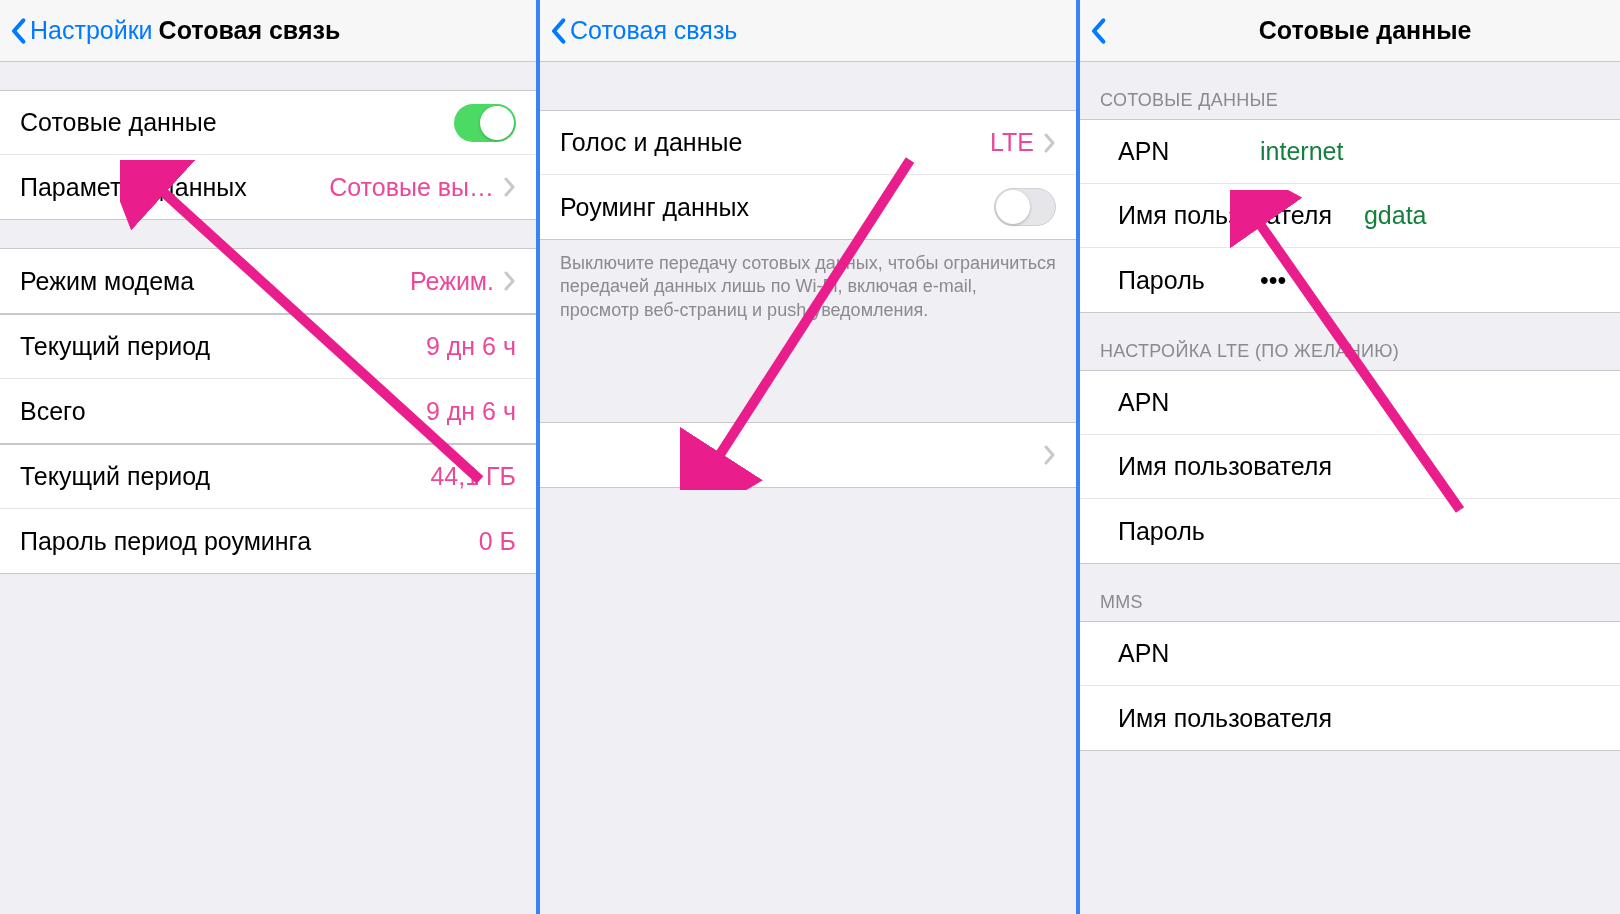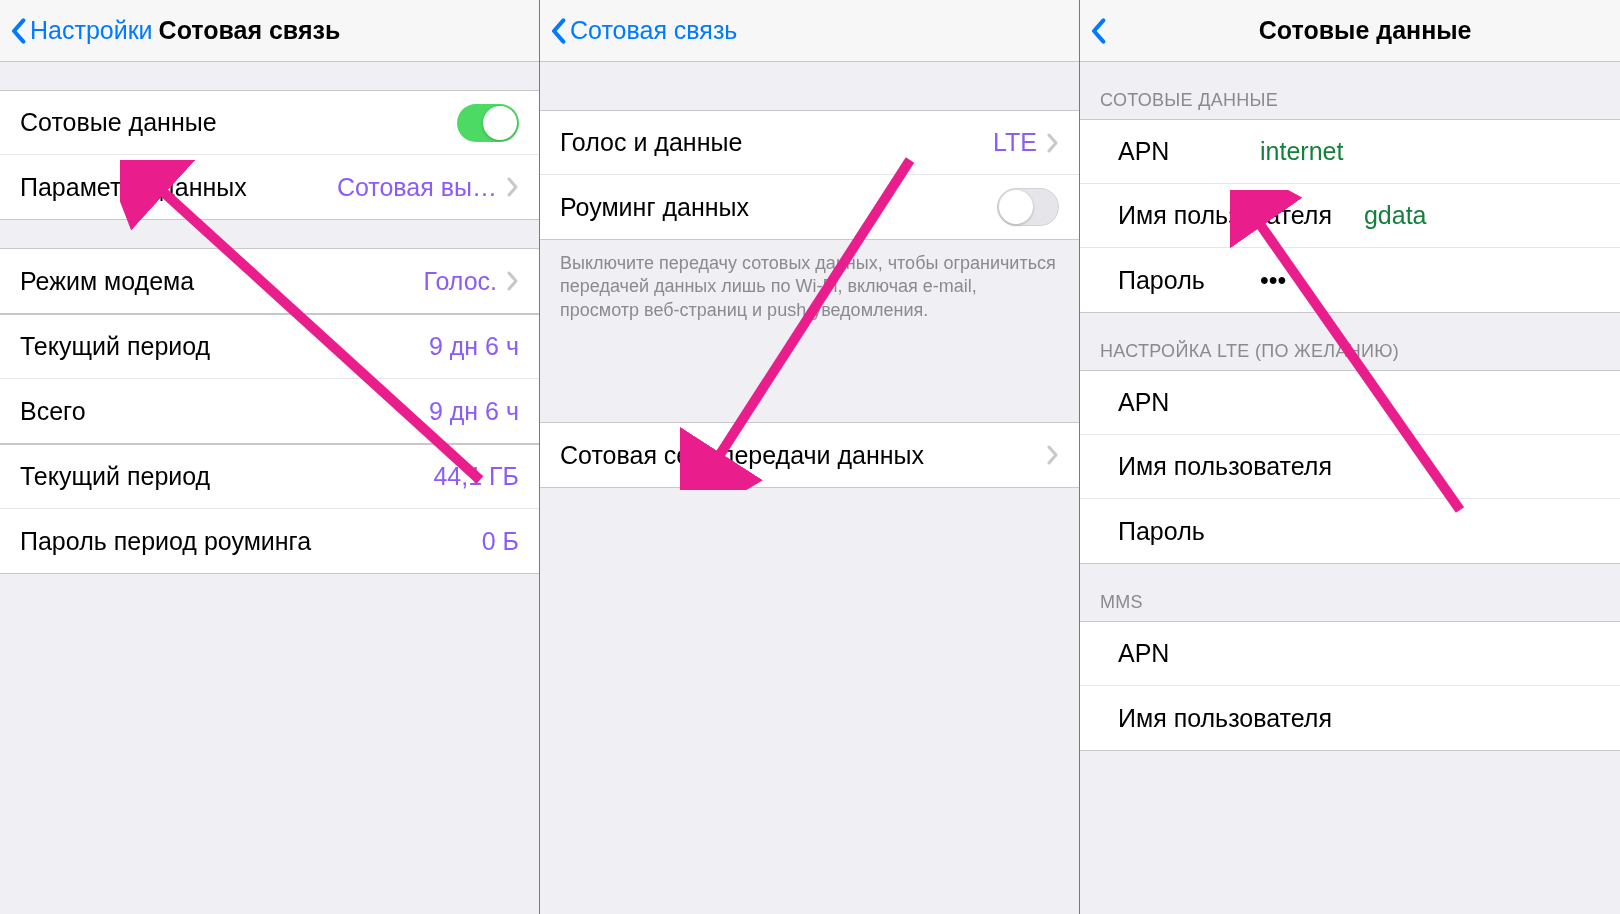--- a/index.html
+++ b/index.html
@@ -9,21 +9,21 @@
     width: 1620px;
     height: 914px;
     display: flex;
     overflow: hidden;
     position: relative;
   }
   .panel {
     flex: 0 0 540px;
     display: flex;
     flex-direction: column;
-    border-right: 1px solid #3b82f6;
+    border-right: 4px solid #3b82f6;
   }
   .panel:last-child { border-right: none; flex: 0 0 660px; }
   .header {
     height: 62px;
     background: #f7f7f8;
     border-bottom: 1px solid #c8c7cc;
     display: flex;
     align-items: center;
     padding: 0 10px;
     position: relative;
@@ -70,21 +70,21 @@
   .row {
     display: flex;
     align-items: center;
     padding: 0 20px;
     min-height: 64px;
     border-bottom: 1px solid #e5e5ea;
     font-size: 25px;
   }
   .row:last-child { border-bottom: none; }
   .row .label { color: #000; flex: 0 0 auto; margin-right: 12px; }
-  .row .value { color: #8b5cf6; margin-left: auto; white-space: nowrap; overflow:hidden; text-overflow: ellipsis; }
+  .row .value { color: #ec4899; margin-left: auto; white-space: nowrap; overflow:hidden; text-overflow: ellipsis; }
   .row .value.black { color: #000; }
   .chevron-right {
     width: 12px;
     height: 20px;
     margin-left: 10px;
     flex: 0 0 auto;
   }
   .chevron-right svg { display:block; }
   
   .toggle {
@@ -148,34 +148,34 @@
   <div class="section-gap"></div>
   <div class="rows">
     <div class="row">
       <span class="label">Сотовые данные</span>
       <div class="toggle on">
           <div class="knob"></div>
         </div>
     </div>
     <div class="row">
       <span class="label">Параметры данных</span>
-      <span class="value">Сотовая вы…</span>
+      <span class="value">Сотовые вы…</span>
       <span class="chevron-right">
         <svg viewBox="0 0 12 20" width="12" height="20">
             <path d="M2 2 L9 10 L2 18" stroke="#c7c7cc" stroke-width="3" fill="none" stroke-linecap="round" stroke-linejoin="round"></path>
           </svg>
       </span>
     </div>
   </div>
 
   <div class="section-gap"></div>
   <div class="rows">
     <div class="row">
       <span class="label">Режим модема</span>
-      <span class="value">Голос.</span>
+      <span class="value">Режим.</span>
       <span class="chevron-right">
         <svg viewBox="0 0 12 20" width="12" height="20">
             <path d="M2 2 L9 10 L2 18" stroke="#c7c7cc" stroke-width="3" fill="none" stroke-linecap="round" stroke-linejoin="round"></path>
           </svg>
       </span>
     </div>
   </div>
 
   <div class="rows">
     <div class="row">
@@ -228,21 +228,20 @@
       <div class="toggle off">
           <div class="knob"></div>
         </div>
     </div>
   </div>
   <div class="footer-note">Выключите передачу сотовых данных, чтобы ограничиться передачей данных лишь по Wi-Fi, включая e-mail, просмотр веб-страниц и push-уведомления.</div>
 
   <div style="height:100px"></div>
   <div class="rows">
     <div class="row">
-      <span class="label">Сотовая сеть передачи данных</span>
       <span class="chevron-right" style="margin-left:auto">
         <svg viewBox="0 0 12 20" width="12" height="20">
             <path d="M2 2 L9 10 L2 18" stroke="#c7c7cc" stroke-width="3" fill="none" stroke-linecap="round" stroke-linejoin="round"></path>
           </svg>
       </span>
     </div>
   </div>
 </div>
 
 <div class="panel">

